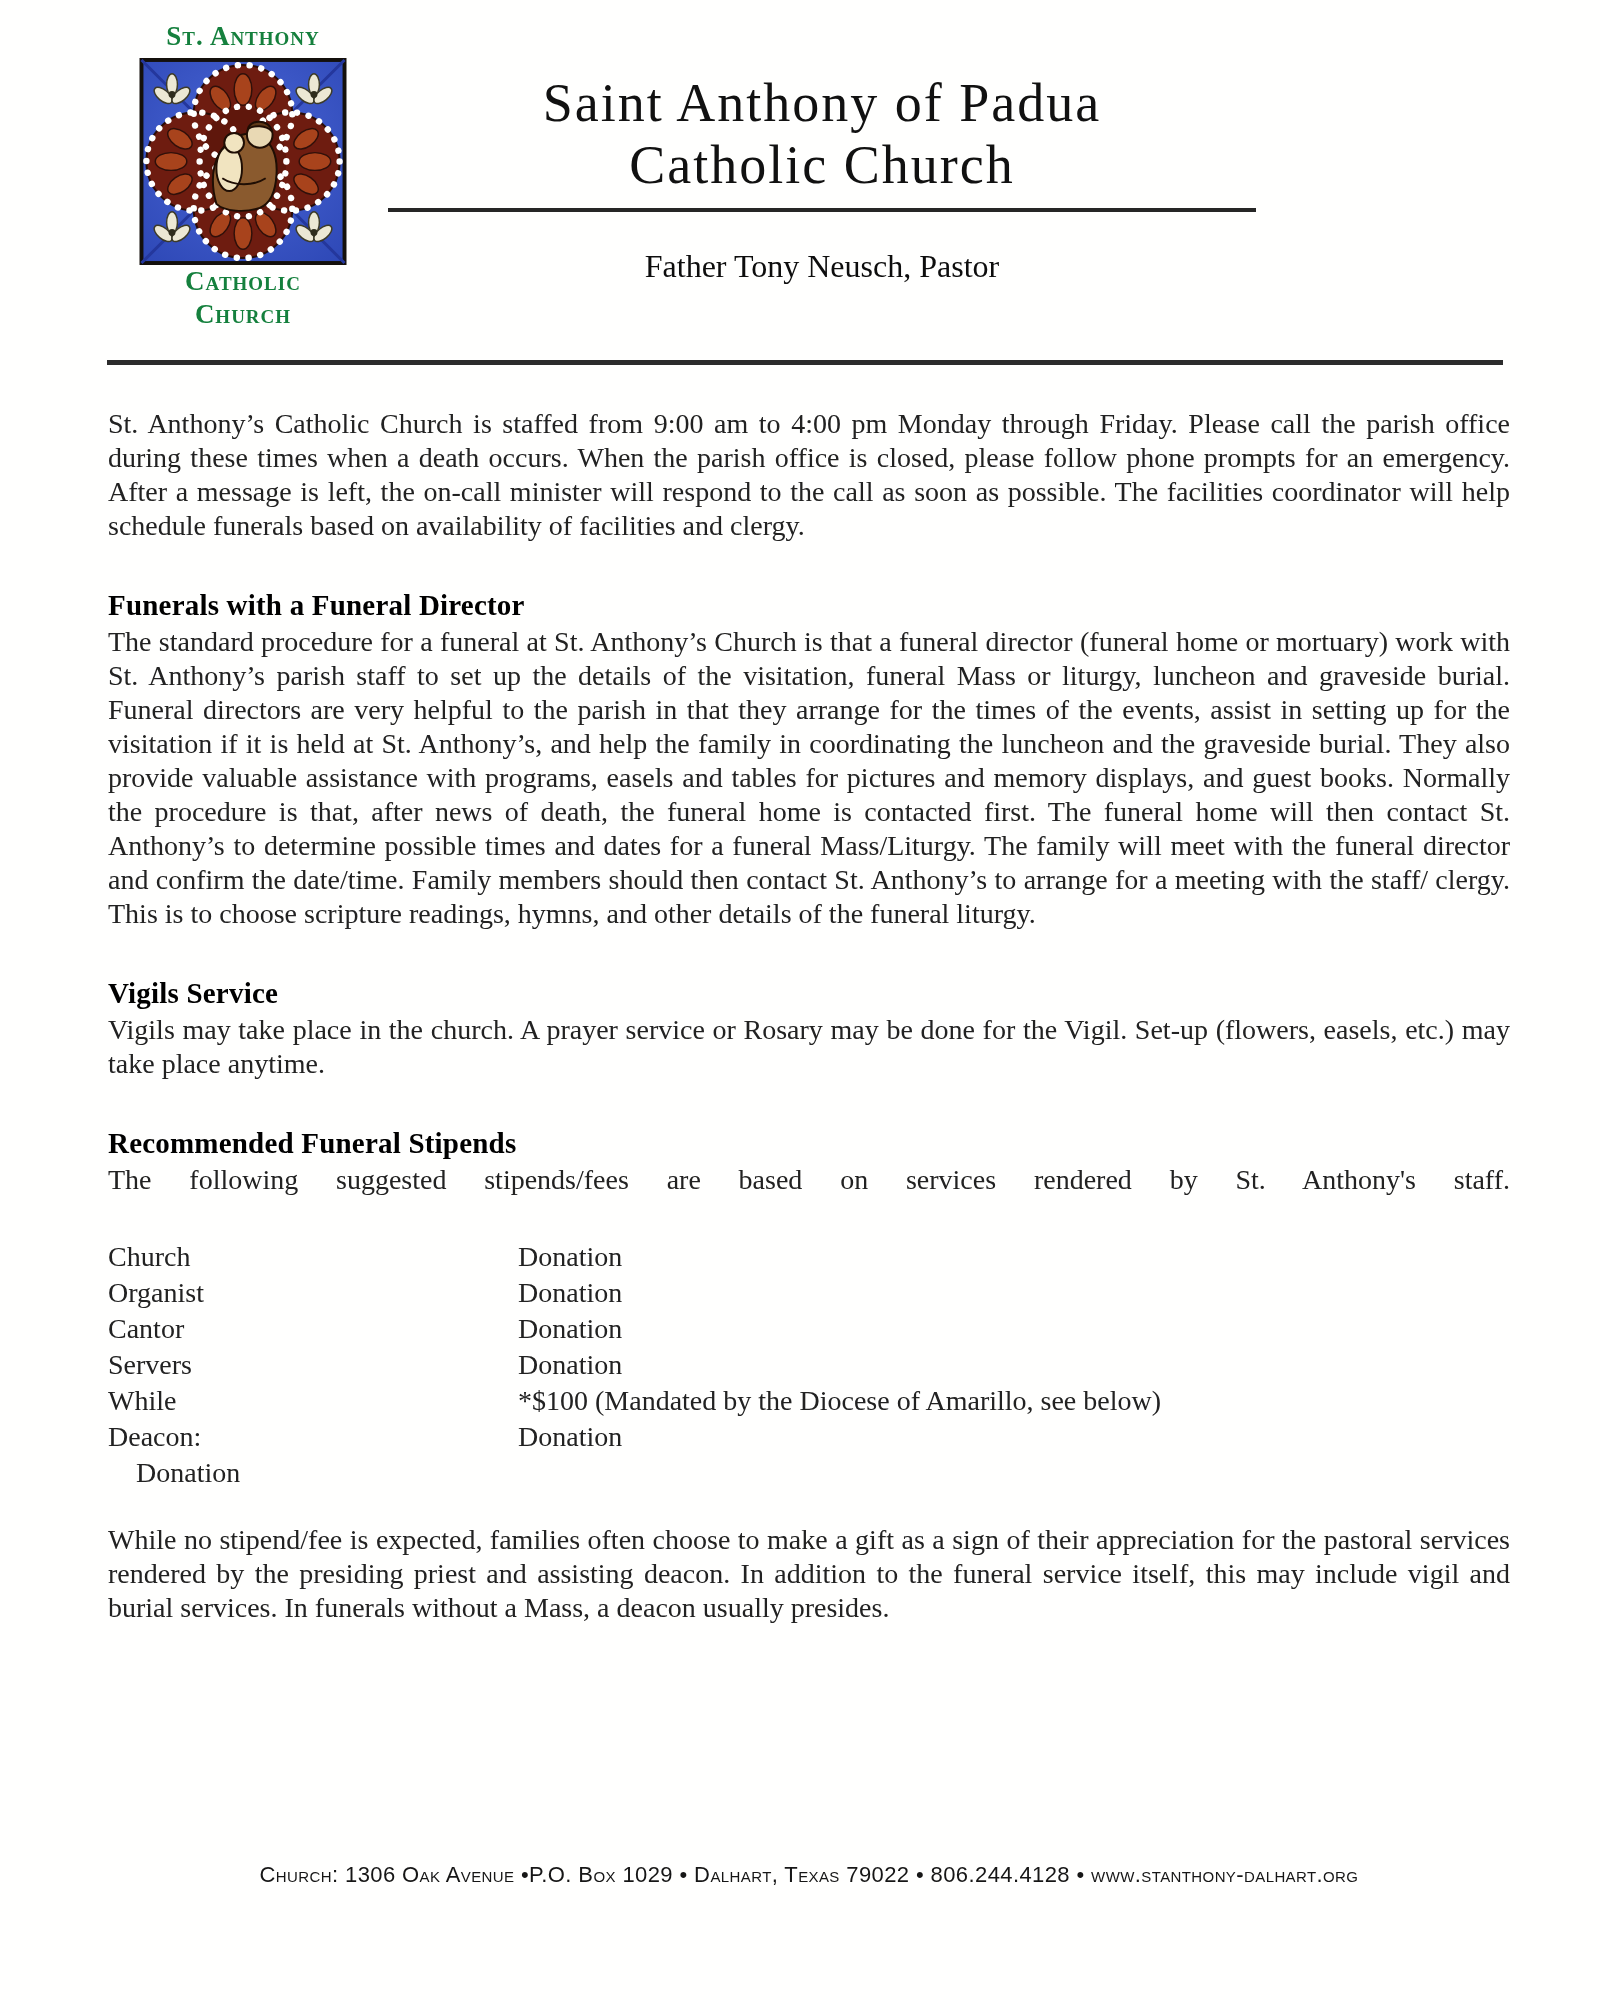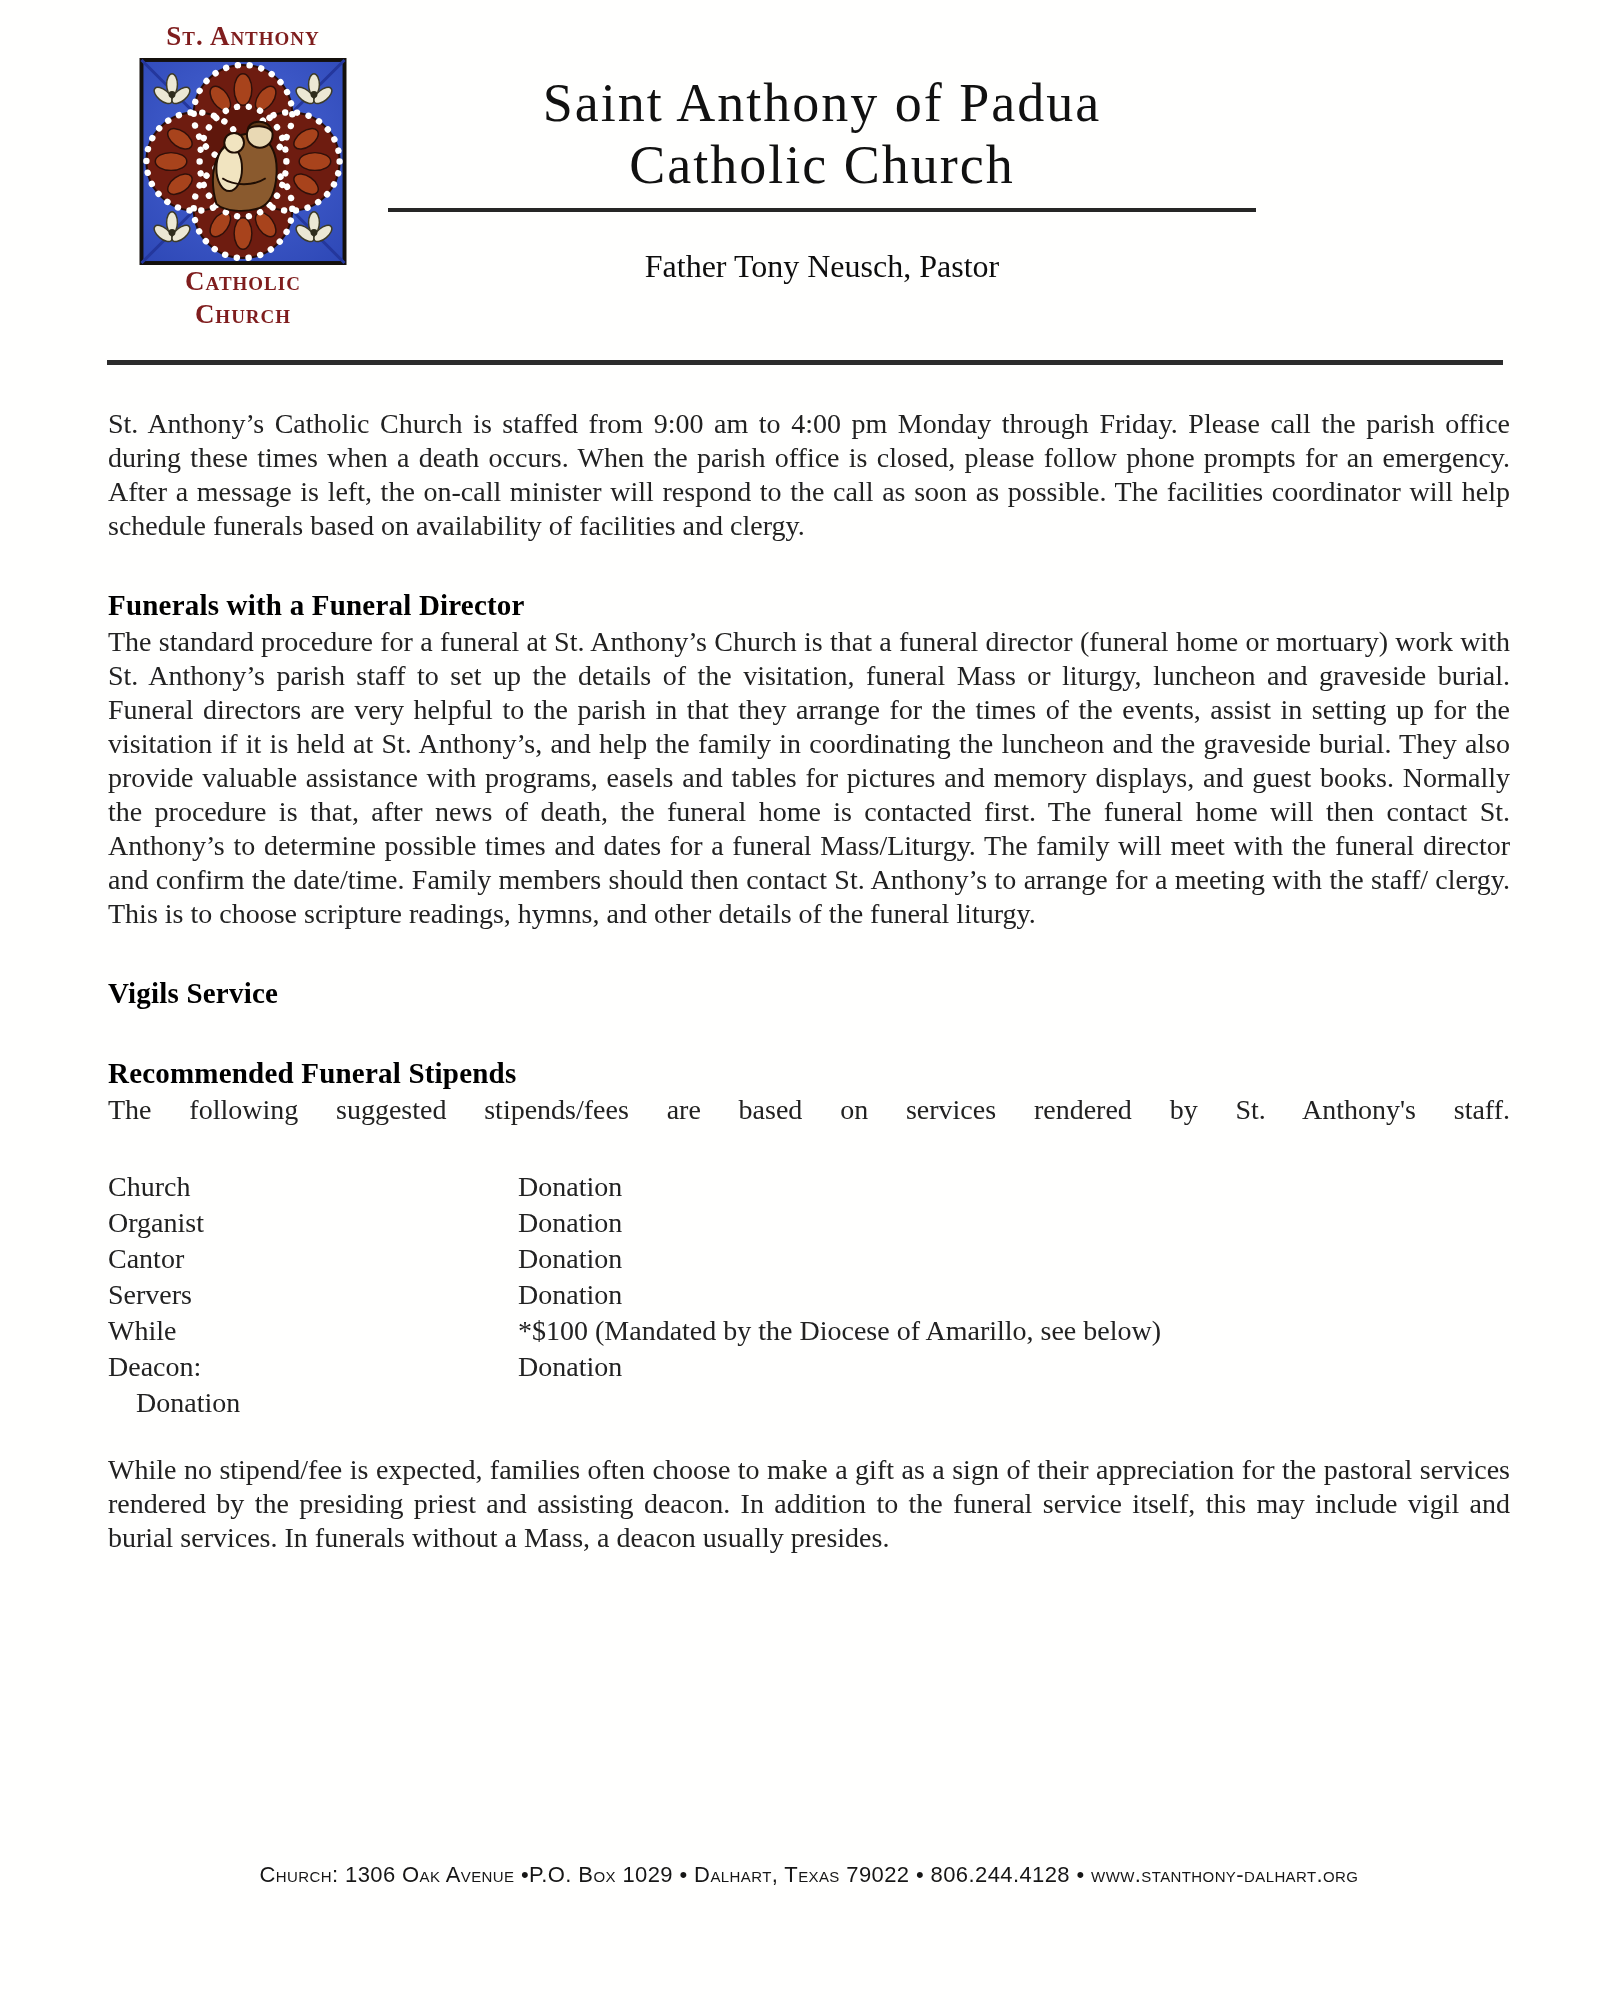--- a/index.html
+++ b/index.html
@@ -21,21 +21,21 @@
     position: absolute;
     left: 112px; top: 20px;
     width: 262px;
     text-align: center;
   }
   .logo-caption {
     font-variant: small-caps;
     font-weight: 600;
     font-size: 27px;
     line-height: 33px;
-    color: #7f1d1d;
+    color: #15803d;
     letter-spacing: 1px;
   }
   .logo-caption.top { margin-bottom: 5px; }
   .logo-art { display: block; margin: 0 auto; }
 
   .title-block {
     position: absolute;
     left: 388px; top: 72px;
     width: 868px;
     text-align: center;
@@ -191,20 +191,21 @@
   <div class="page-rule"></div>
 
   <main class="content">
 
     <p class="para">St. Anthony’s Catholic Church is staffed from 9:00 am to 4:00 pm Monday through Friday. Please call the parish office during these times when a death occurs. When the parish office is closed, please follow phone prompts for an emergency.  After a message is left, the on-call minister will respond to the call as soon as possible.  The facilities coordinator will help schedule funerals based on availability of facilities and clergy.</p>
 
     <h2 class="heading">Funerals with a Funeral Director</h2>
     <p class="para">The standard procedure for a funeral at St. Anthony’s  Church is that a funeral director (funeral home or mortuary) work with St. Anthony’s  parish staff to set up the details of the visitation, funeral Mass or liturgy, luncheon and graveside burial.  Funeral directors are very helpful to the parish in that they arrange for the times of the events, assist in setting up for the visitation if it is held at St. Anthony’s, and help the family in coordinating the luncheon and the graveside burial.  They also provide valuable assistance with programs, easels and tables for pictures and memory displays, and guest books. Normally the procedure is that, after news of death, the funeral home is contacted first.  The funeral home will then contact St. Anthony’s to determine possible times and dates for a funeral Mass/Liturgy.  The family will meet with the funeral director and confirm the date/time.  Family members should then contact St. Anthony’s to arrange for a meeting with the staff/ clergy.  This is to choose scripture readings, hymns, and other details of the funeral liturgy.</p>
 
     <h2 class="heading">Vigils Service</h2>
+    <p class="para">Vigils may take place in the church.  A prayer service or Rosary may be done for the Vigil. Set-up (flowers, easels, etc.) may take place anytime.</p>
 
     <h2 class="heading">Recommended Funeral Stipends</h2>
     <p class="para force-justify">The following suggested stipends/fees are based on services rendered by St. Anthony's staff.</p>
 
     <div class="stipend-table">
       <div class="stipend-row">
         <span class="stipend-label">Church</span>
         <span class="stipend-value">Donation</span>
       </div>
       <div class="stipend-row">

